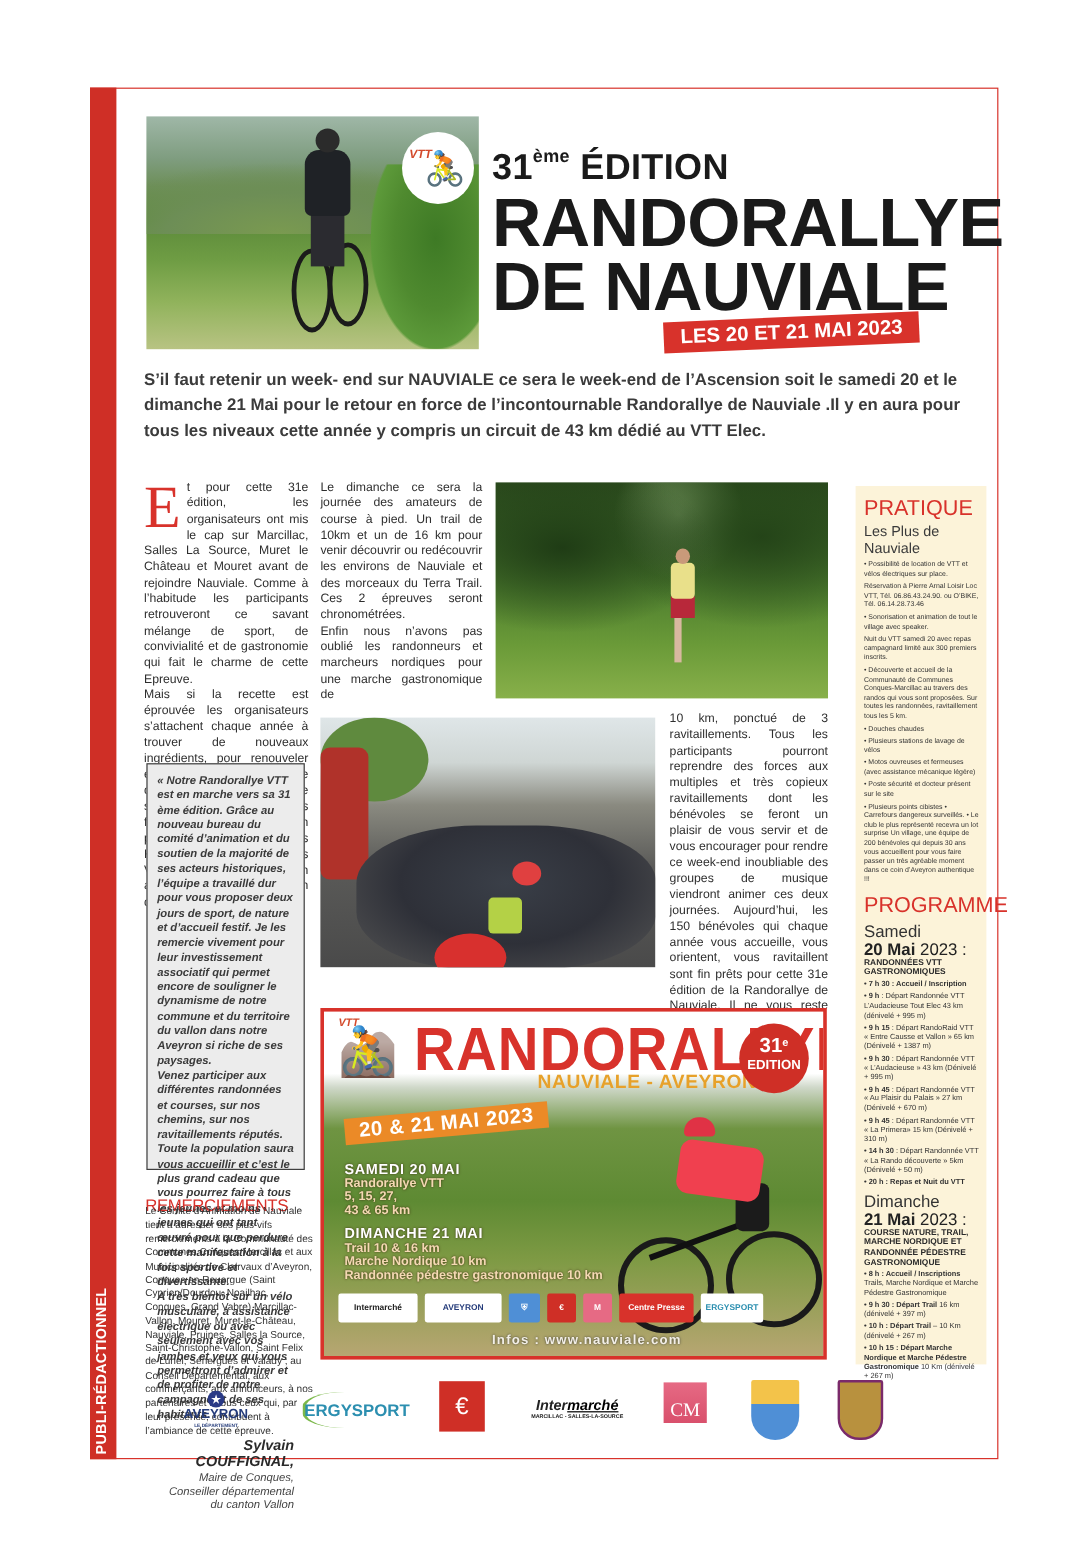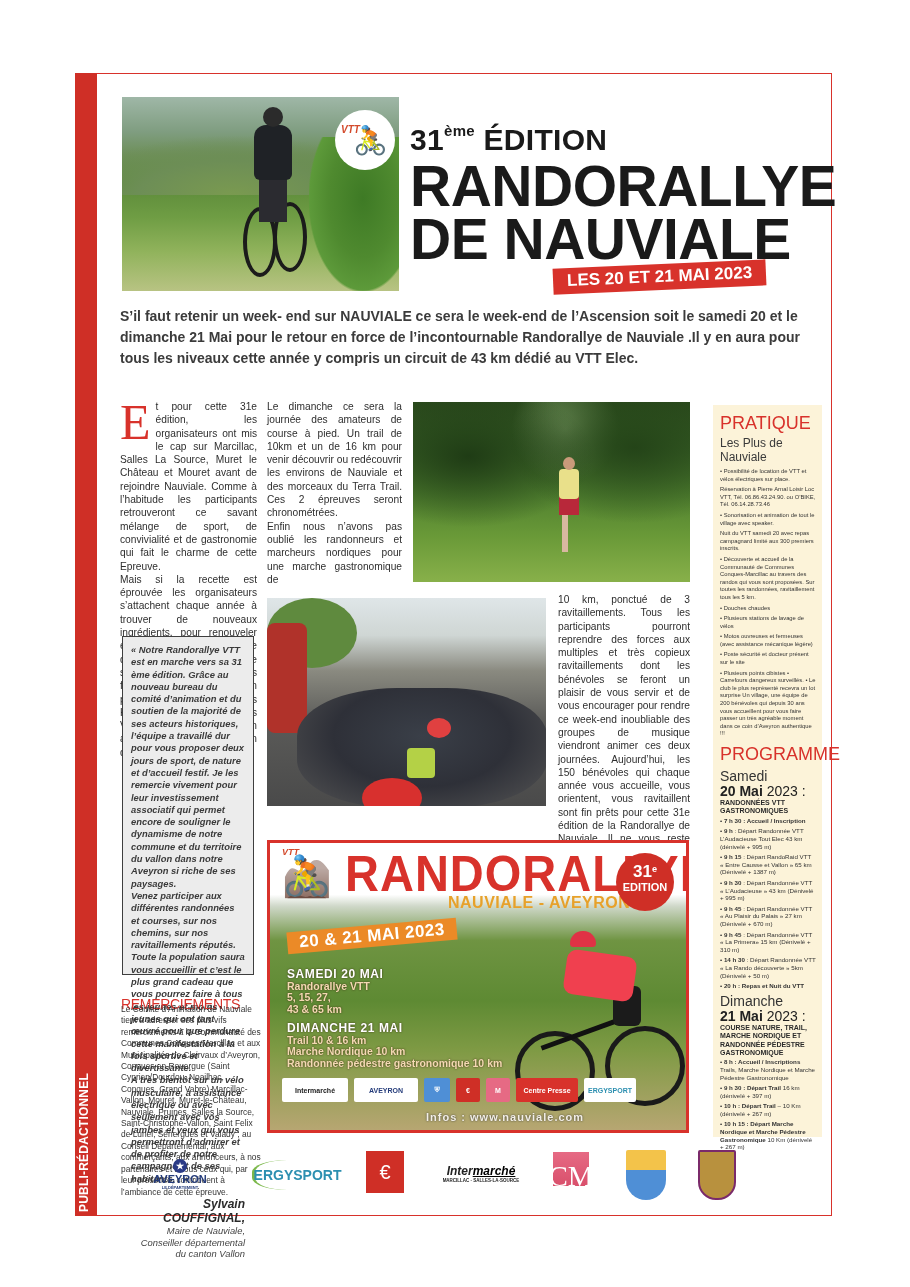--- a/index.html
+++ b/index.html
@@ -75,21 +75,21 @@
   .poster-lines .gap { height: 8px; }
   .poster-cyclist { position: absolute; left: 255px; top: 88px; width: 160px; height: 185px; }
   .cyc-helmet { position: absolute; left: 45px; top: 0; width: 26px; height: 16px; background: #e03245; border-radius: 14px 14px 4px 4px; }
   .cyc-body { position: absolute; left: 40px; top: 22px; width: 70px; height: 45px; background: #f0404f; border-radius: 10px; transform: rotate(8deg); }
   .cyc-shorts { position: absolute; left: 88px; top: 55px; width: 28px; height: 40px; background: #1b1b1b; border-radius: 6px; }
   .cyc-wheel { position: absolute; width: 80px; height: 80px; border: 5px solid #1a1a1a; border-radius: 50%; }
   .cyc-wheel.a { left: -10px; top: 100px; } .cyc-wheel.b { left: 80px; top: 95px; }
   .cyc-frame { position: absolute; left: 20px; top: 100px; width: 80px; height: 40px; border-top: 5px solid #111; transform: rotate(-20deg); }
   .sponsor-row { position: absolute; left: 12px; top: 235px; display: flex; gap: 6px; align-items: center; }
   .sp { height: 24px; background: #fff; font-size: 7px; font-weight: bold; display: flex; align-items: center; justify-content: center; padding: 0 4px; border-radius: 2px; }
-  .poster-url { position: absolute; left: 156px; top: 268px; color: #f3efe6; font-size: 11px; font-weight: bold; letter-spacing: 1px; text-shadow: 0 0 2px #333; }
+  .poster-url { position: absolute; left: 140px; top: 268px; color: #f3efe6; font-size: 11px; font-weight: bold; letter-spacing: 1px; text-shadow: 0 0 2px #333; }
 
   .sidebar { position: absolute; left: 713px; top: 405px; width: 109px; height: 732px; background: #fcf3d9; padding: 8px 6px 6px 7px; }
   .sb-h { font-size: 18px; color: #d8322b; font-family: "Liberation Sans Narrow", "Liberation Sans", sans-serif; }
   .sb-sub { font-size: 12px; color: #3a3a3a; margin-top: 2px; margin-bottom: 4px; }
   .sb-p { font-size: 5.8px; line-height: 7.6px; color: #333; margin-bottom: 3px; }
   .sb-day { font-size: 14px; color: #333; line-height: 14px; margin-top: 4px; }
   .sb-date { font-size: 14px; line-height: 16px; color: #222; }
   .sb-date b { font-weight: bold; }
   .sb-cat { font-size: 7px; line-height: 8.4px; font-weight: bold; color: #2b2b2b; margin-bottom: 1px; }
   .sb-item { font-size: 6.2px; line-height: 7.6px; color: #333; margin-bottom: 3px; }
@@ -98,21 +98,21 @@
   .logos { position: absolute; left: 140px; top: 1150px; width: 600px; height: 52px; }
   .lg { position: absolute; display: flex; align-items: center; justify-content: center; flex-direction: column; }
   .lg-aveyron { left: 5px; top: 2px; width: 70px; height: 44px; color: #243b7a; font-weight: bold; font-size: 11px; }
   .lg-aveyron .ic { width: 14px; height: 14px; border-radius: 50%; background: #2a3a86; color: #fff; font-size: 9px; display: flex; align-items: center; justify-content: center; }
   .lg-aveyron .small { font-size: 4px; }
   .lg-ergy { left: 112px; top: 10px; width: 88px; height: 30px; color: #2c8fb0; font-weight: bold; font-size: 14px; border-radius: 40%; border-left: 3px solid #7bb84a; }
   .lg-caisse { left: 226px; top: 1px; width: 38px; height: 42px; background: #cf2f26; color: #fff; font-size: 20px; }
   .lg-inter { left: 300px; top: 8px; width: 82px; height: 30px; color: #222; font-size: 12px; font-weight: bold; font-style: italic; }
   .lg-inter .small { font-size: 4.5px; font-style: normal; }
   .lg-inter .mar { color: #000000; text-decoration: underline; }
-  .lg-conques { left: 413px; top: 2px; width: 36px; height: 48px; background: linear-gradient(180deg, #e66a84 0%, #d9506c 70%, #fff 70%); color: #fff; font-size: 29px; font-family: "Liberation Serif", serif; }
+  .lg-conques { left: 413px; top: 2px; width: 36px; height: 48px; background: linear-gradient(180deg, #e66a84 0%, #d9506c 70%, #fff 70%); color: #fff; font-size: 16px; font-family: "Liberation Serif", serif; }
   .lg-shield1 { left: 486px; top: 0; width: 40px; height: 50px; background: linear-gradient(180deg, #f3c34a 0%, #f3c34a 40%, #4f8fd6 40%, #4f8fd6 100%); border-radius: 2px 2px 20px 20px; }
   .lg-shield2 { left: 558px; top: 0; width: 38px; height: 50px; background: #b8913e; border-radius: 2px 2px 18px 18px; border: 2px solid #7a2a6a; }
 </style>
 </head>
 <body>
 
 <div class="frame"></div>
 <div class="side-bar"></div>
 <div class="side-label">PUBLI-RÉDACTIONNEL</div>
 
@@ -176,21 +176,21 @@
 
 <div class="col col3">
   <p>10 km, ponctué de 3 ravitaillements. Tous les participants pourront reprendre des forces aux multiples et très copieux ravitaillements dont les bénévoles se feront un plaisir de vous servir et de vous encourager pour  rendre ce week-end inoubliable des groupes de musique viendront animer ces deux journées. Aujourd’hui, les 150 bénévoles qui chaque année vous accueille, vous orientent, vous ravitaillent sont fin prêts pour cette 31e édition de la Randorallye de Nauviale.  Il ne vous reste plus qu’à prendre le départ !</p>
 </div>
 
 <div class="quote-box">
   <div class="quote-text">« Notre Randorallye VTT est en marche vers sa 31 ème édition. Grâce au nouveau bureau du comité d’animation et du soutien de la majorité de ses acteurs historiques, l’équipe a travaillé dur pour vous proposer deux jours de sport, de nature et d’accueil festif. Je les remercie vivement pour leur investissement associatif qui permet encore de souligner le dynamisme de notre commune et du territoire du vallon dans notre Aveyron si riche de ses paysages.</div>
   <div class="quote-text">Venez participer aux différentes randonnées et courses, sur nos chemins, sur nos ravitaillements réputés. Toute la population saura vous accueillir et c’est le plus grand cadeau que vous pourrez faire à tous les jeunes et moins jeunes qui ont tant œuvré pour que perdure cette manifestation à la fois sportive et divertissante.</div>
   <div class="quote-text">A très bientôt sur un vélo musculaire, à assistance électrique ou avec seulement avec vos jambes et yeux qui vous permettront d’admirer et de profiter de notre campagne et de ses habitants. . »</div>
   <div class="quote-sig">Sylvain COUFFIGNAL,</div>
-  <div class="quote-role">Maire de Nauviale,</div>
+  <div class="quote-role">Maire de Conques,</div>
   <div class="quote-role">Conseiller départemental</div>
   <div class="quote-role">du canton Vallon</div>
 </div>
 
 <div class="thanks-title">REMERCIEMENTS</div>
 <div class="thanks-text">Le Comité d’Animation de Nauviale tient à adresser ses plus vifs remerciements à la Communauté des Communes Conques Marcillac et aux Municipalités de Clairvaux d’Aveyron, Conques en Rouergue (Saint Cyprien/Dourdou, Noailhac, Conques, Grand Vabre) Marcillac-Vallon, Mouret, Muret-le-Château, Nauviale, Pruines, Salles la Source, Saint-Christophe-Vallon, Saint Felix de Lunel, Sénergues et Valady ; au Conseil Départemental, aux commerçants, aux annonceurs, à nos partenaires et à tous ceux qui, par leur présence, contribuent à l’ambiance de cette épreuve.</div>
 
 <div class="poster">
   <span class="poster-vtt">VTT</span>
   <span class="poster-figs">🚵</span>

